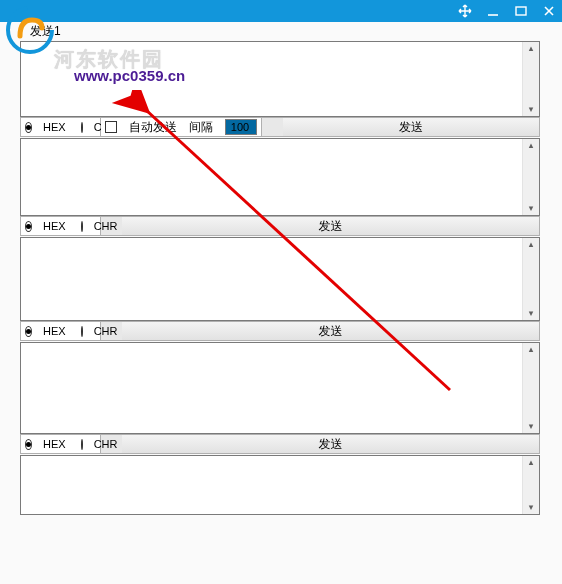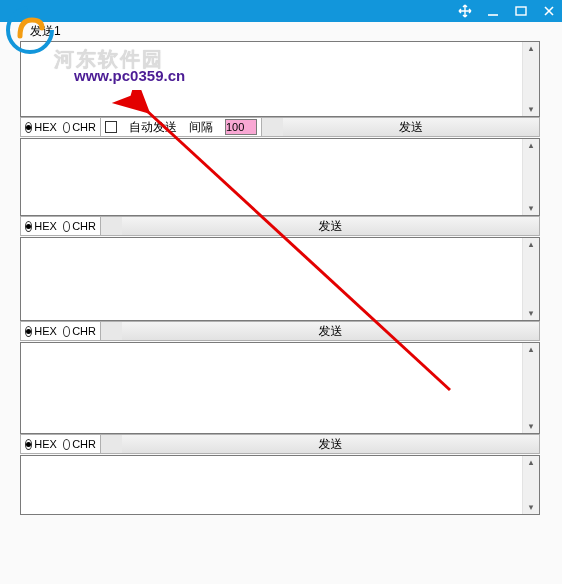--- a/index.html
+++ b/index.html
@@ -91,21 +91,21 @@
     border: 1px solid #b0b0b0;
     background: #e8e8e8;
   }
   .radios {
     width: 80px;
     background: #fff;
     height: 100%;
     display: flex;
     align-items: center;
     padding-left: 4px;
-    gap: 2px;
+    gap: 11px;
     border-right: 1px solid #b0b0b0;
   }
   .radio {
     width: 11px; height: 11px; border: 1px solid #333;
     border-radius: 50%; display: inline-flex;
     align-items: center; justify-content: center;
     background: #fff;
   }
   .radio.checked::after {
     content: ""; width: 5px; height: 5px;
@@ -116,22 +116,22 @@
     display: flex; align-items: center;
     background: #fff; height: 100%;
     padding: 0 4px; gap: 12px;
     border-right: 1px solid #b0b0b0;
   }
   .checkbox {
     width: 12px; height: 12px; border: 1px solid #333; background: #fff;
   }
   .interval-input {
     width: 32px; height: 16px; border: 1px solid #7a7a7a;
-    font-size: 11px; text-align: left; padding-right: 2px;
-    background: #f9a8d4;
+    font-size: 11px; text-align: center; padding-right: 2px;
+    background: #0369a1;
   }
   .send-btn {
     flex: 1 1 auto; height: 100%;
     background: linear-gradient(#f4f4f4,#e2e2e2);
     display: flex; align-items: center; justify-content: center;
     font-size: 12px; color: #000;
     border: none;
     margin-left: 21px;
   }
   .arrow-annotation {

